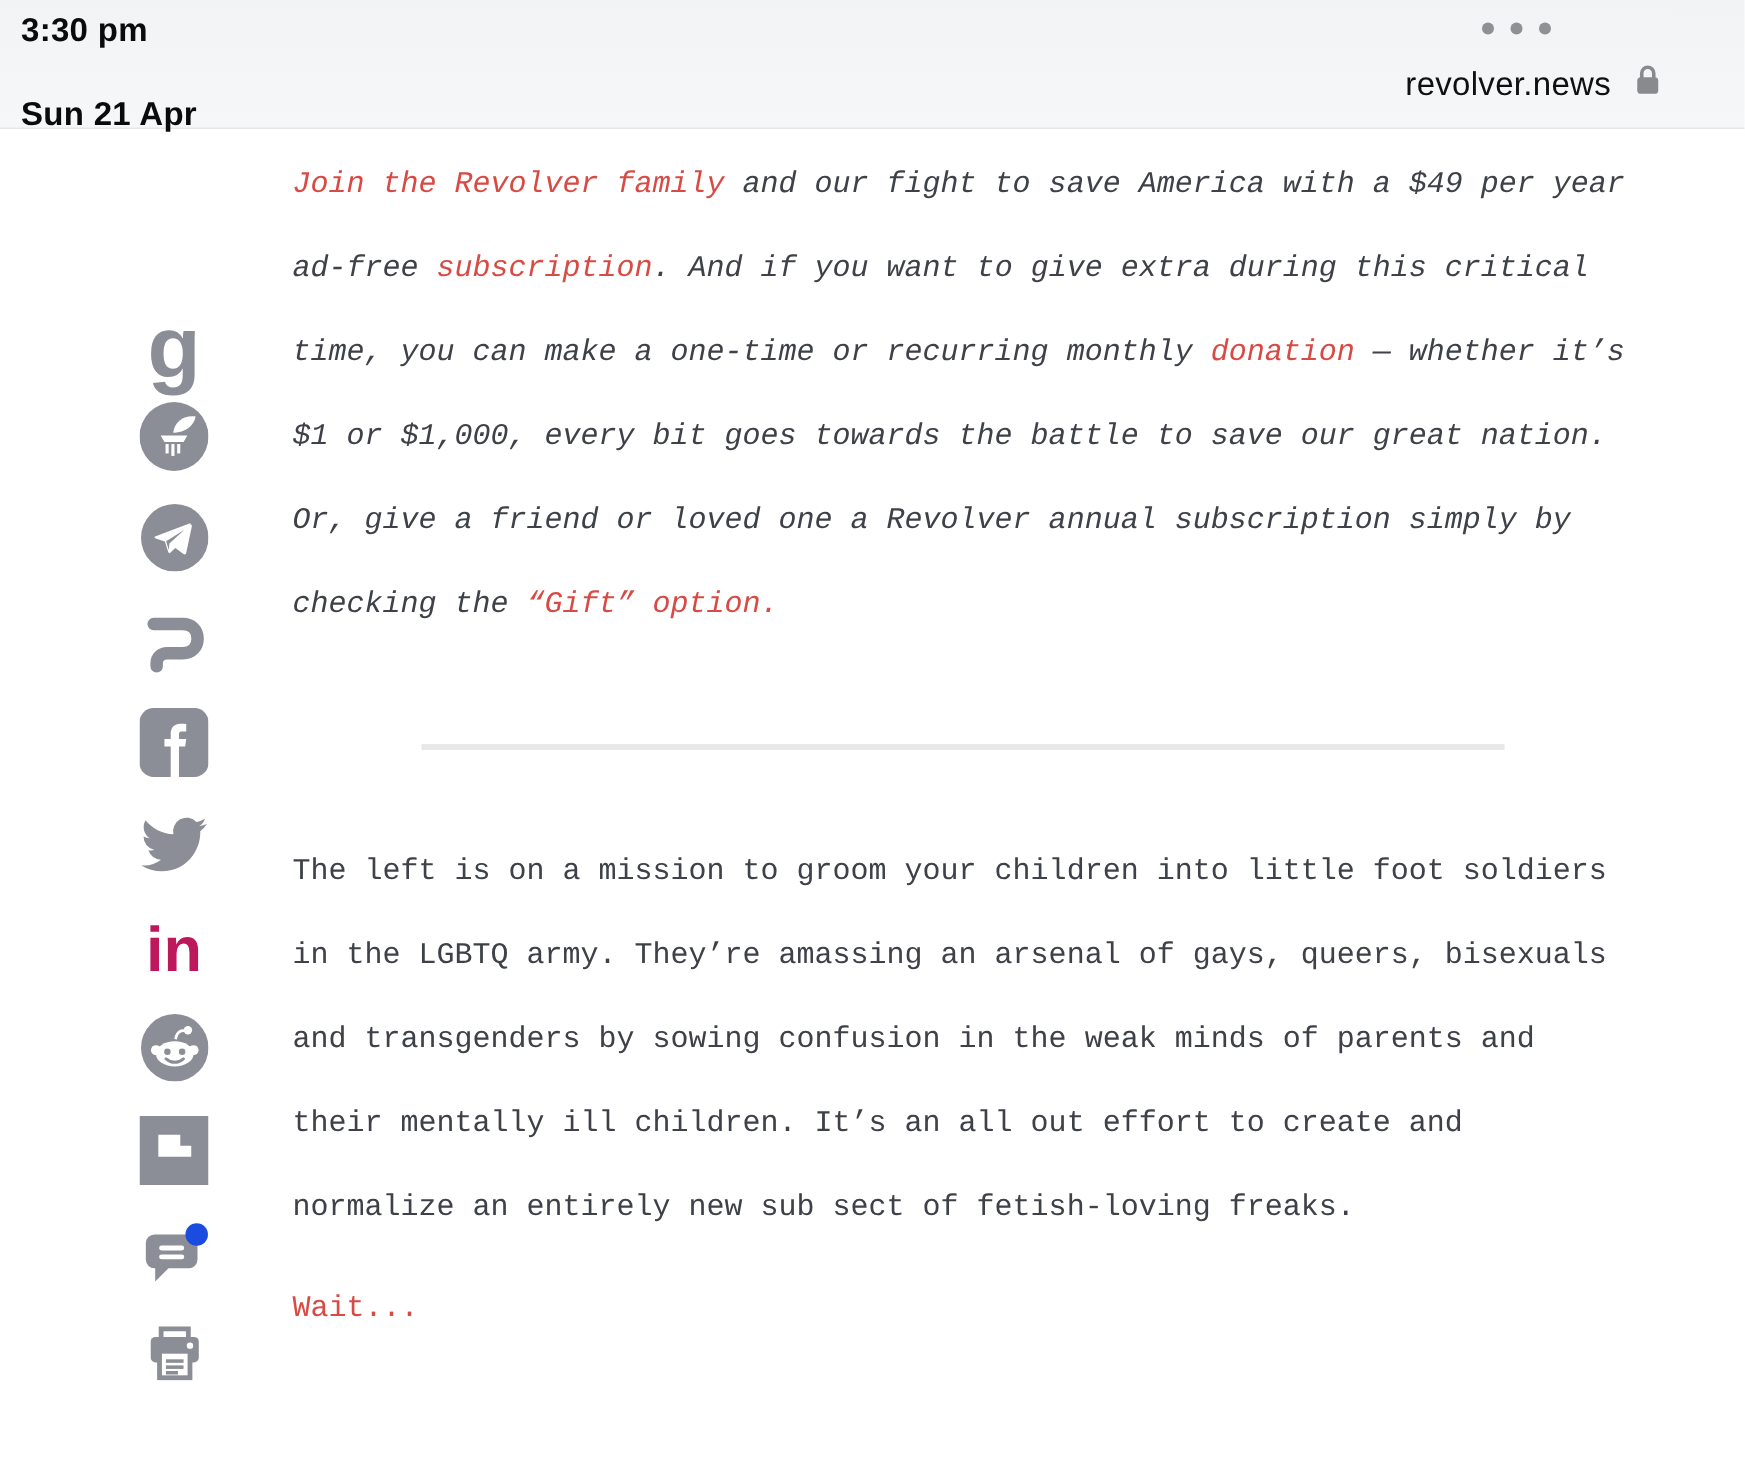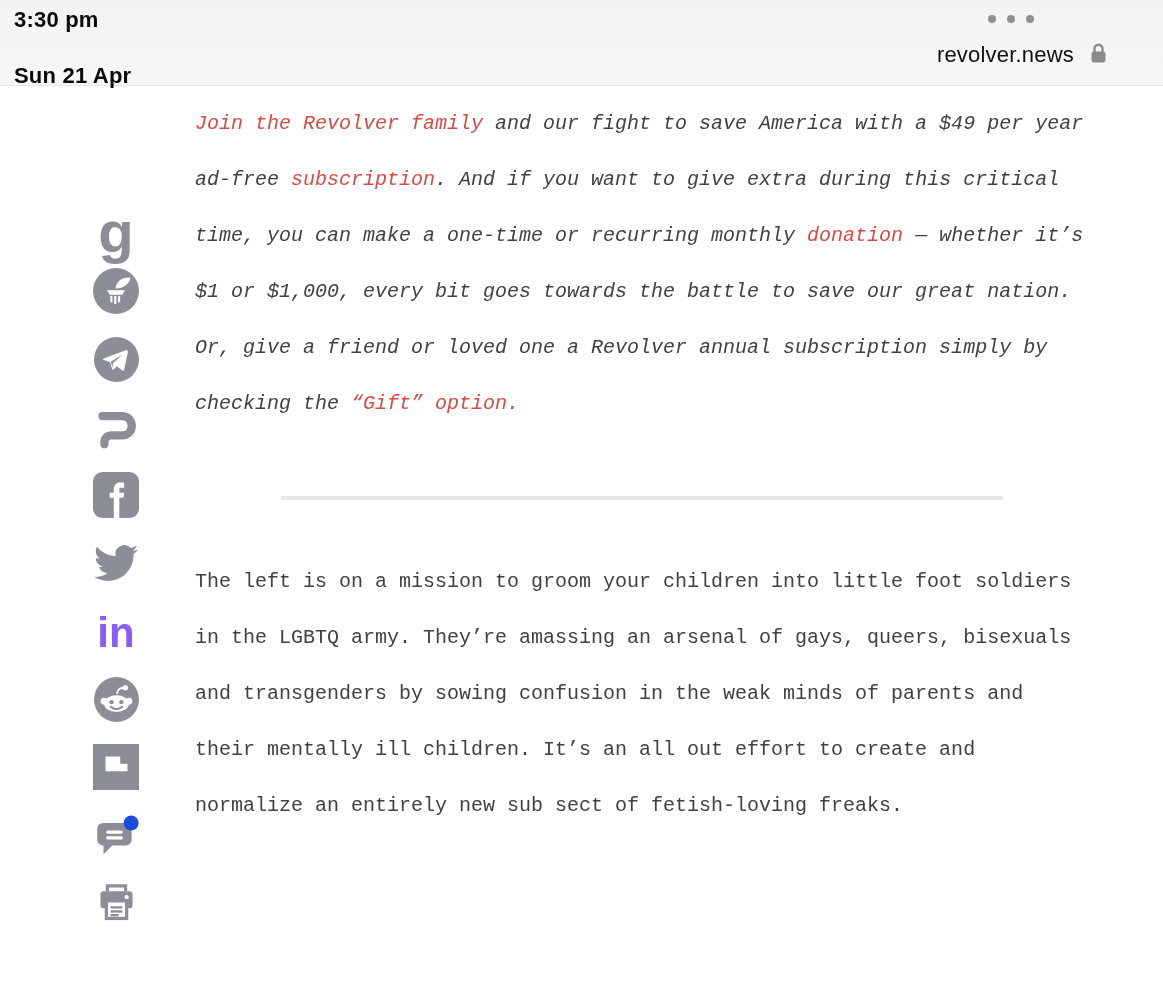--- a/index.html
+++ b/index.html
@@ -29,21 +29,21 @@
   
   .share-col{
     position:absolute;left:90px;top:203px;width:52px;
     display:flex;flex-direction:column;align-items:center;gap:24px;
   }
   .icon-slot{height:44px;width:52px;display:flex;align-items:center;justify-content:center;cursor:pointer;}
   .gab-letter{
     font-size:58px;font-weight:700;color:#8b8e96;line-height:44px;
     transform:translateY(7px);font-family:"Liberation Sans",sans-serif;
   }
-  .in-letter{font-size:42px;font-weight:700;color:#8b5cf6;line-height:44px;letter-spacing:0px;}
+  .in-letter{font-size:42px;font-weight:700;color:#be185d;line-height:44px;letter-spacing:0px;}
   
   .article{
     position:absolute;left:195px;top:88px;width:893px;
   }
   .para{font-size:20px;line-height:56px;color:#3e4147;margin:0;font-family:Liberation Mono, monospace;}
   .p-italic{font-style:italic;margin-top:8px;}
   .p-normal{margin-top:54px;}
   .p-cutoff{margin-top:11px;}
   .p-cutoff .lnk{color:#d84b44;}
   .lnk{color:#d84b44;text-decoration:none;cursor:pointer;}
@@ -184,13 +184,14 @@
         <rect x="16.5" y="33.3" width="7.5" height="2.2" fill="#8b8e96"></rect>
       </svg>
     </span>
   </div>
 </aside>
 
 <main class="article">
     <p class="para p-italic"><a class="lnk">Join the Revolver family</a><span> and our fight to save America with a $49 per year ad-free </span><a class="lnk">subscription</a><span>. And if you want to give extra during this critical time, you can make a one-time or recurring monthly </span><a class="lnk">donation</a><span> — whether it’s $1 or $1,000, every bit goes towards the battle to save our great nation. Or, give a friend or loved one a Revolver annual subscription simply by checking the </span><a class="lnk">“Gift” option.</a></p>
     <div class="section-divider"></div>
     <p class="para p-normal"><span>The left is on a mission to groom your children into little foot soldiers in the LGBTQ army. They’re amassing an arsenal of gays, queers, bisexuals and transgenders by sowing confusion in the weak minds of parents and their mentally ill children. It’s an all out effort to create and normalize an entirely new sub sect of fetish-loving freaks.</span></p>
+    <p class="para p-cutoff"><a class="lnk">Wait...</a></p>
   </main>
 
 </body></html>

